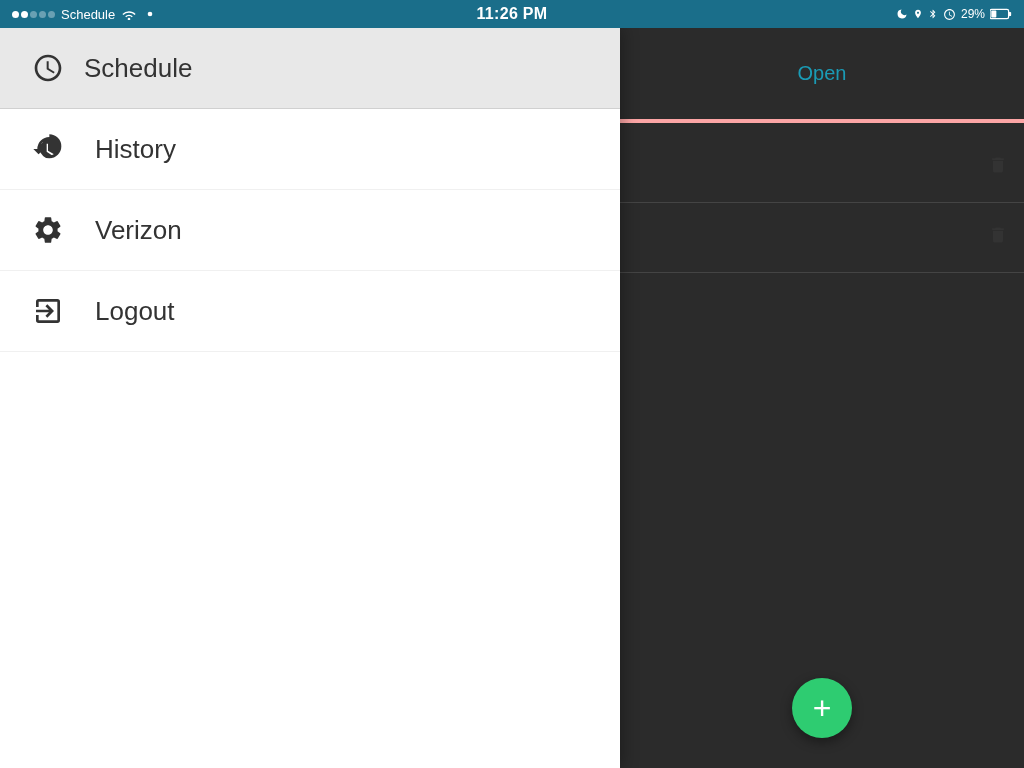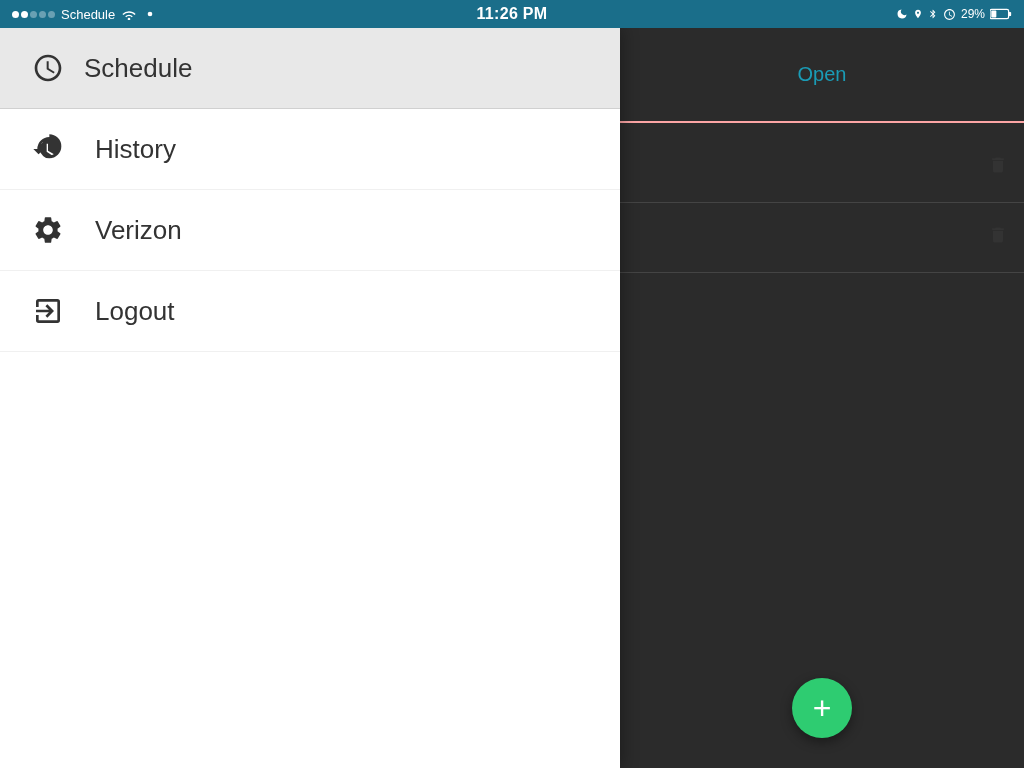--- a/index.html
+++ b/index.html
@@ -128,21 +128,21 @@
       flex-direction: column;
       position: relative;
     }
 
     
     .open-button-area {
       height: 95px;
       display: flex;
       align-items: center;
       justify-content: center;
-      border-bottom: 2px solid #fca5a5;
+      border-bottom: 4px solid #fca5a5;
     }
 
     .open-btn {
       color: #1a9bb5;
       font-size: 20px;
       font-weight: 500;
       background: none;
       border: none;
       cursor: pointer;
     }

